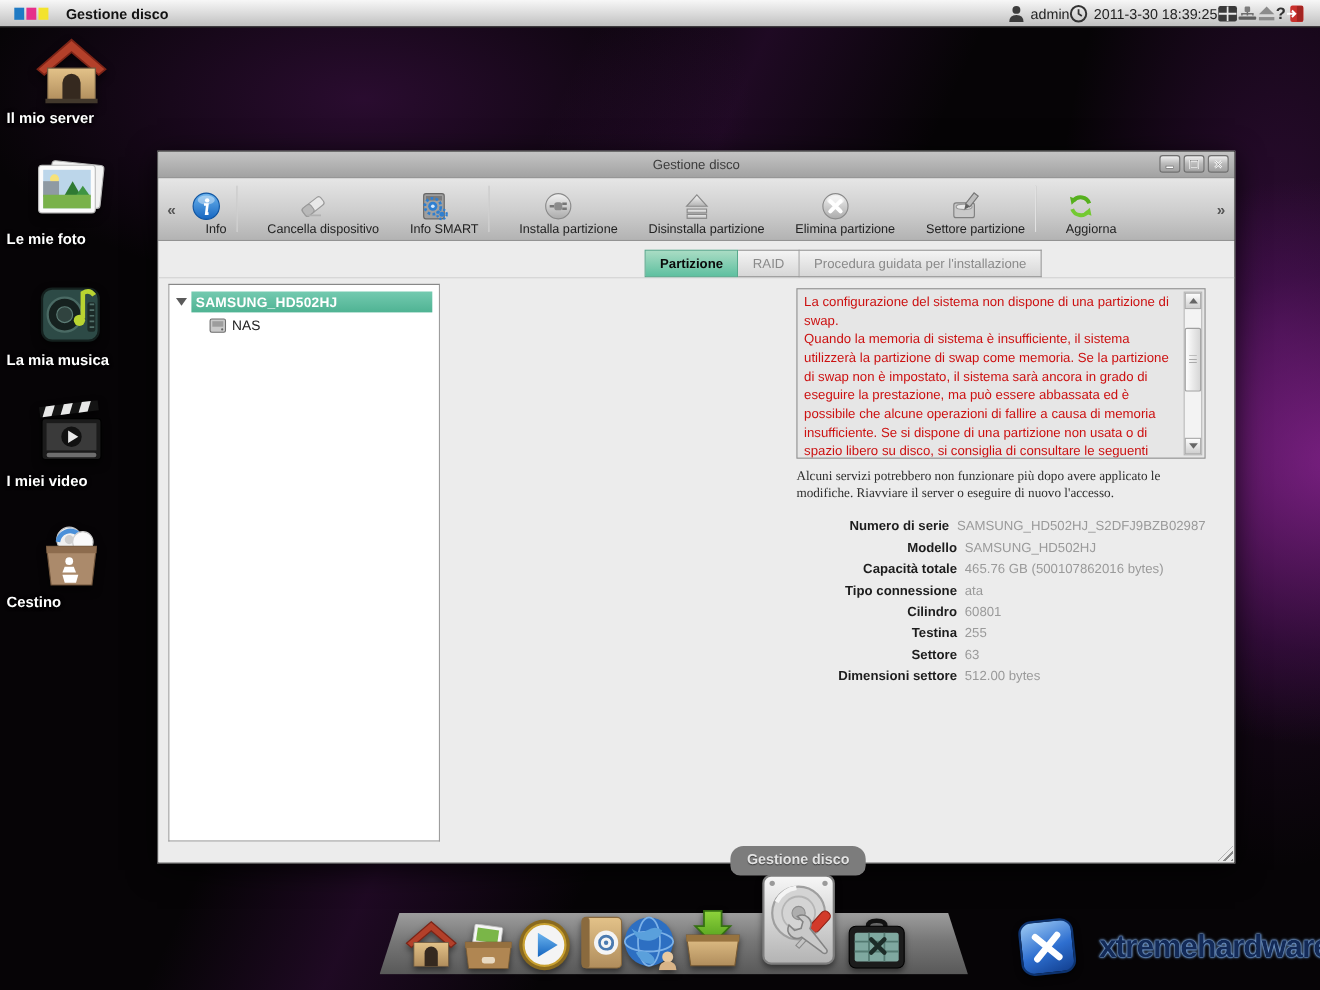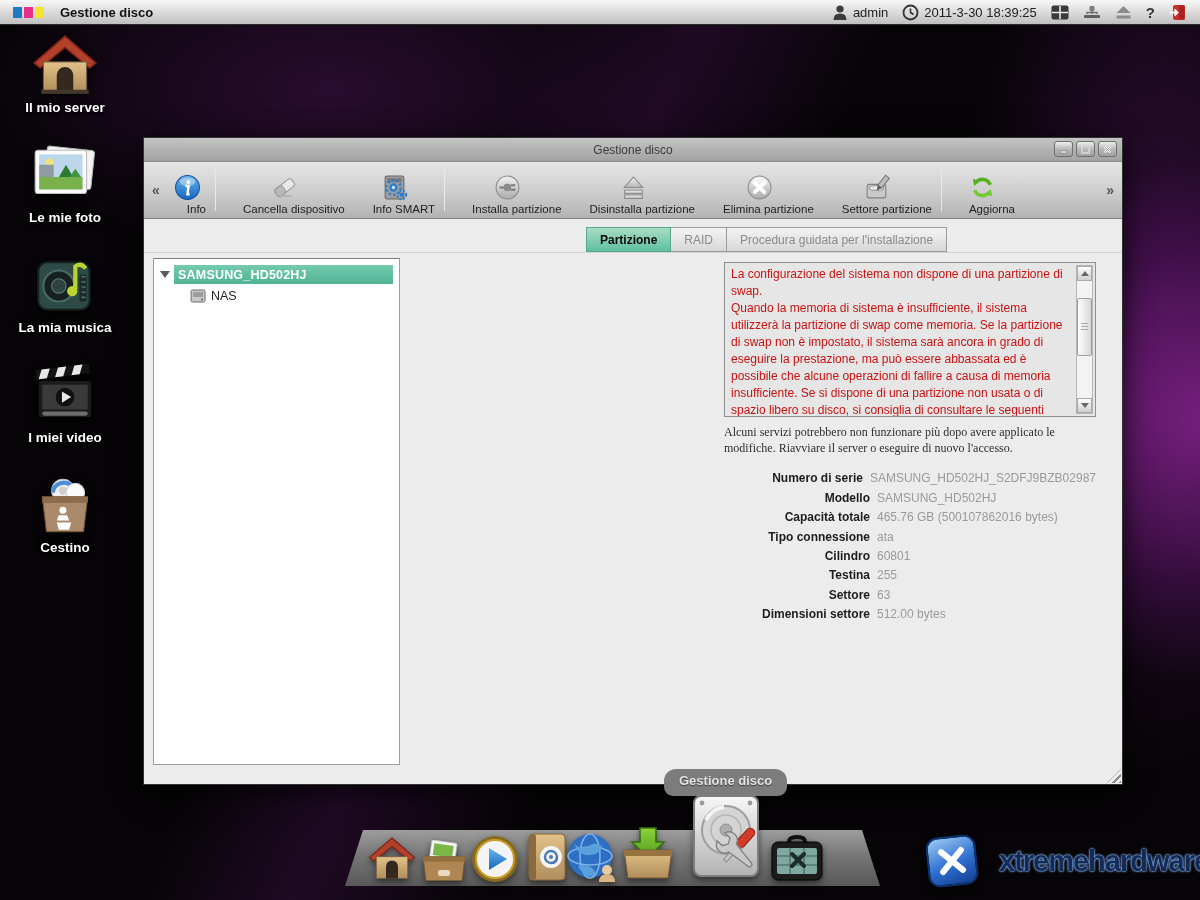--- a/index.html
+++ b/index.html
@@ -16,27 +16,27 @@
       #060406;
   }
 
   
   .topbar { position:absolute; left:0; top:0; width:1200px; height:25px;
     background:linear-gradient(#f7f7f7,#d9d9d9 55%,#bfbfbf); border-bottom:1px solid #2a2a2a;
     display:flex; align-items:center; z-index:40; }
   .logo-squares { display:flex; gap:2px; margin-left:13px; }
   .logo-squares i { width:9px; height:11px; display:block; }
   .topbar-title { margin-left:16px; font-size:13px; font-weight:bold; color:#111; }
-  .topbar-right { margin-left:auto; display:flex; align-items:center; gap:14px; margin-right:14px; }
+  .topbar-right { margin-left:auto; display:flex; align-items:center; margin-right:14px; }
   .tb-item { display:flex; align-items:center; gap:5px; font-size:13px; color:#222; }
   .tb-glyph { font-size:15px; font-weight:bold; color:#333; }
 
   
   .desk-icons { position:absolute; left:6px; top:34px; width:118px; z-index:5; }
-  .desk-item { width:118px; height:96px; margin-bottom:14px; text-align:center; cursor:pointer; }
+  .desk-item { width:118px; height:96px; margin-bottom:14px; text-align:left; cursor:pointer; }
   .desk-item svg { display:block; margin:0 auto; filter:drop-shadow(0 4px 4px rgba(0,0,0,.6)); }
   .desk-label { margin-top:4px; font-size:13.5px; font-weight:bold; color:#fff;
     text-shadow:0 1px 2px #000, 0 0 4px #000; }
 
   
   .win { position:absolute; left:143px; top:137px; width:980px; height:648px;
     border:1px solid #333; box-shadow:0 6px 24px rgba(0,0,0,.75); z-index:10; background:#ececec; }
   .win-titlebar { height:24px; background:linear-gradient(#c4c4c4,#a2a2a2);
     border-bottom:1px solid #8d8d8d; position:relative; display:flex; align-items:center; justify-content:center; }
   .win-title { font-size:12px; color:#3c3c3c; }

